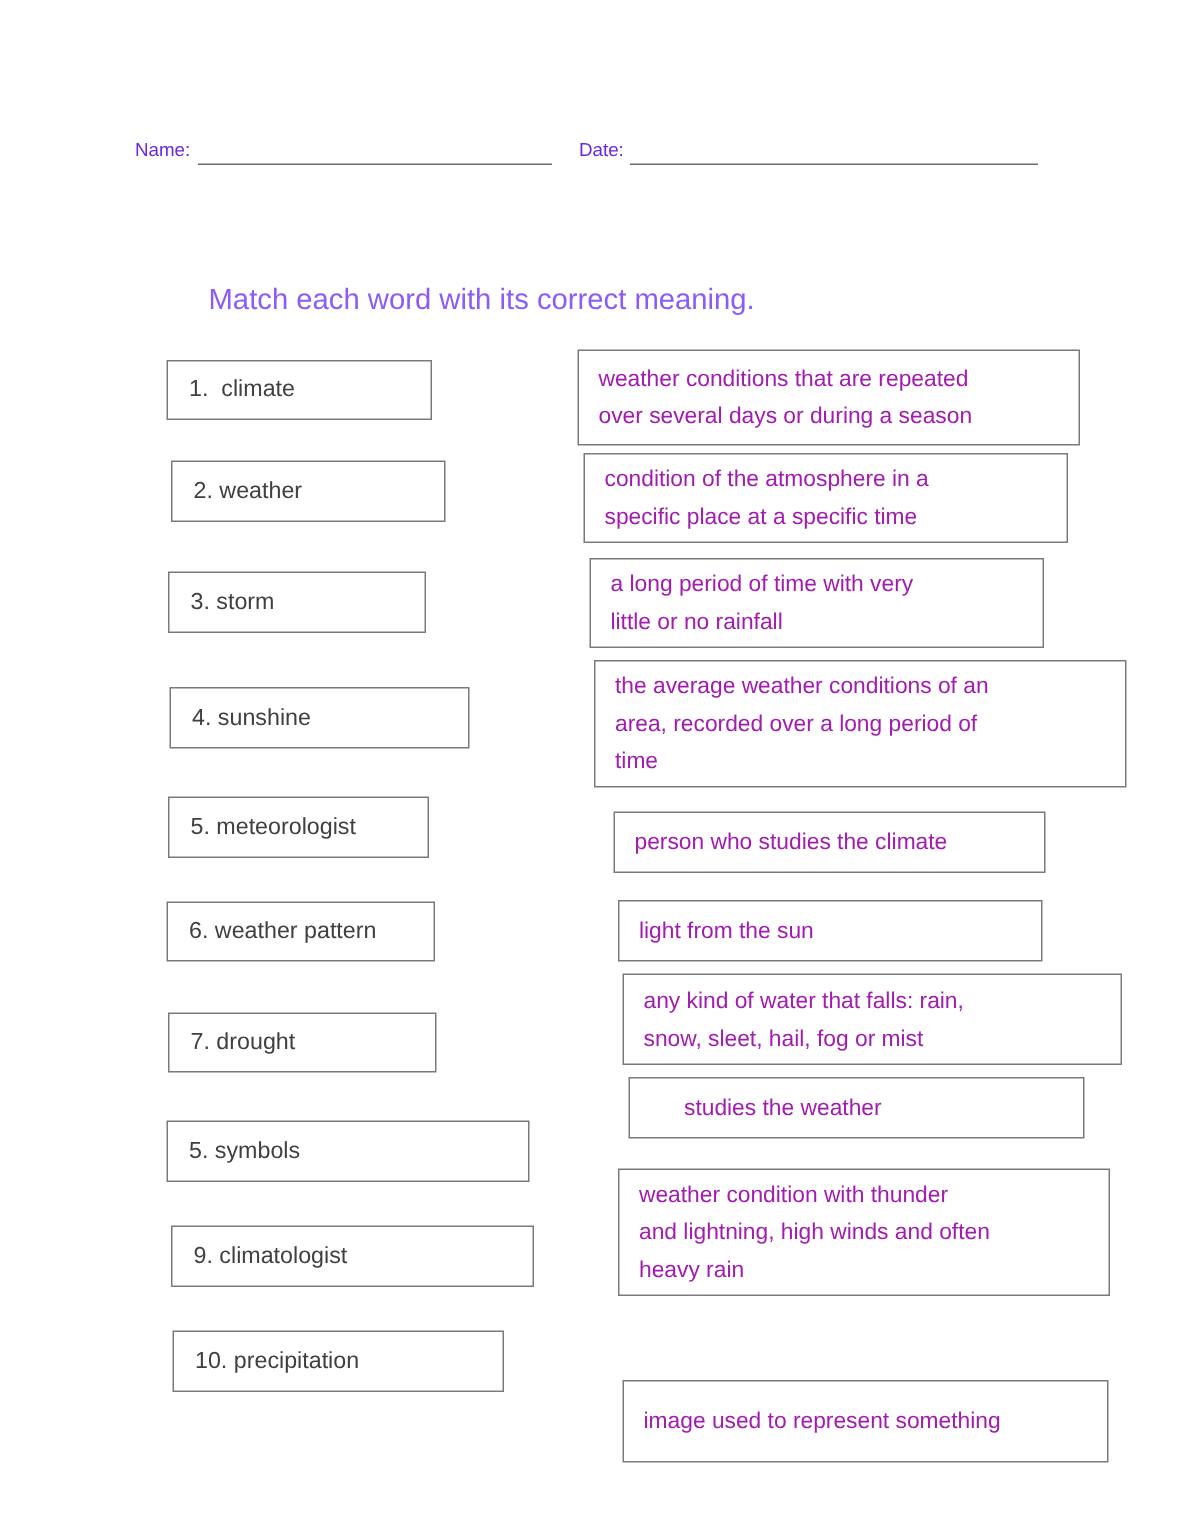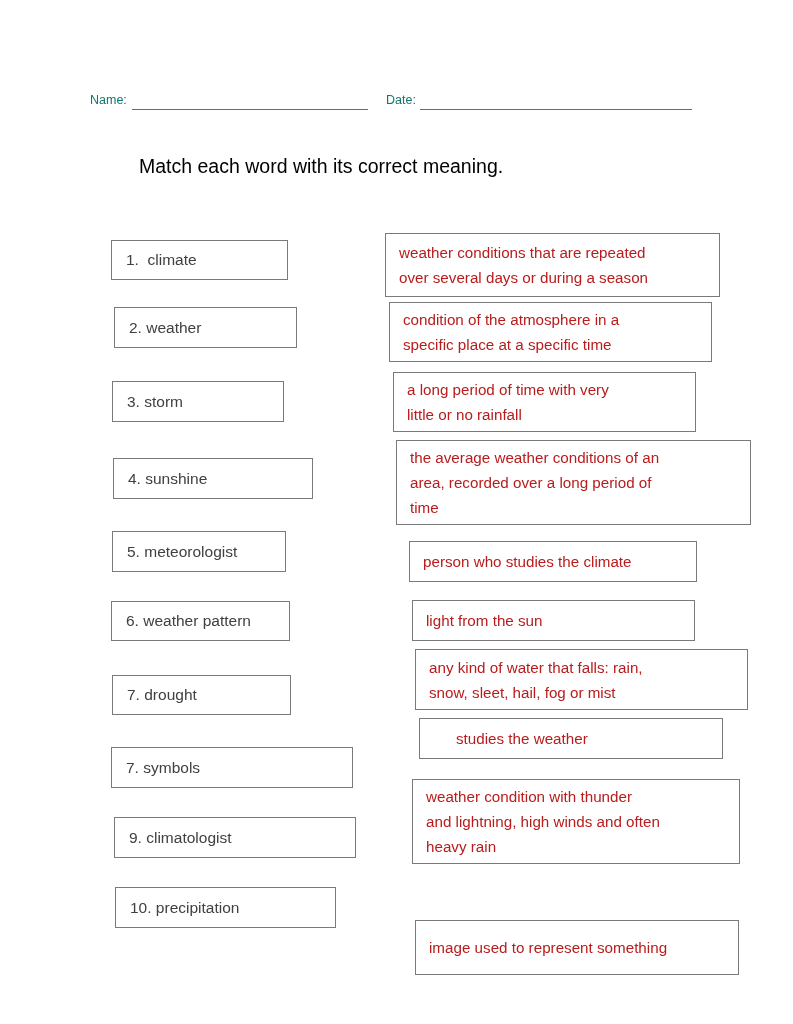--- a/index.html
+++ b/index.html
@@ -30,21 +30,21 @@
   .idline {
     position: absolute;
     top: 91px;
     left: 0;
     width: 793px;
     height: 24px;
   }
   .idline .lbl {
     position: absolute;
     font-size: 12.5px;
-    color: #0f766e;
+    color: #6d28d9;
     top: 2px;
     white-space: nowrap;
   }
   .idline .rule {
     position: absolute;
     border-bottom: 1.6px solid #6b6b6b;
     top: 18px;
   }
   .lbl-name  { left: 90px;  }
   .rule-name { left: 132px; width: 236px; }
@@ -83,21 +83,21 @@
   }
   .dbox {
     padding-left: 13px;
     padding-right: 8px;
     padding-top: 2px;
     padding-bottom: 2px;
   }
   .dbox .txt {
     font-size: 15.2px;
     line-height: 25px;
-    color: #b91c1c;
+    color: #a21caf;
     white-space: pre-line;
   }
 
   
   #w1  { left:111px; top:240px; width:177px; height:40px; }
   #w2  { left:114px; top:307px; width:183px; height:41px; }
   #w3  { left:112px; top:381px; width:172px; height:41px; }
   #w4  { left:113px; top:458px; width:200px; height:41px; }
   #w5  { left:112px; top:531px; width:174px; height:41px; }
   #w6  { left:111px; top:601px; width:179px; height:40px; }
@@ -123,21 +123,21 @@
 
 <div class="page">
 
   <div class="idline">
     <span class="lbl lbl-name">Name:</span>
     <span class="rule rule-name"></span>
     <span class="lbl lbl-date">Date:</span>
     <span class="rule rule-date"></span>
   </div>
 
-  <div class="instruction" style="color: #000000;">Match each word with its correct meaning.</div>
+  <div class="instruction" style="color: #8b5cf6; margin-top: 34px;">Match each word with its correct meaning.</div>
 
   <div class="wbox" id="w1">
     <span class="txt">1.  climate</span>
   </div>
   <div class="wbox" id="w2">
     <span class="txt">2. weather</span>
   </div>
   <div class="wbox" id="w3">
     <span class="txt">3. storm</span>
   </div>
@@ -147,21 +147,21 @@
   <div class="wbox" id="w5">
     <span class="txt">5. meteorologist</span>
   </div>
   <div class="wbox" id="w6">
     <span class="txt">6. weather pattern</span>
   </div>
   <div class="wbox" id="w7">
     <span class="txt">7. drought</span>
   </div>
   <div class="wbox" id="w8">
-    <span class="txt">7. symbols</span>
+    <span class="txt">5. symbols</span>
   </div>
   <div class="wbox" id="w9">
     <span class="txt">9. climatologist</span>
   </div>
   <div class="wbox" id="w10">
     <span class="txt">10. precipitation</span>
   </div>
 
   <div class="dbox" id="d1">
     <span class="txt">weather conditions that are repeated

